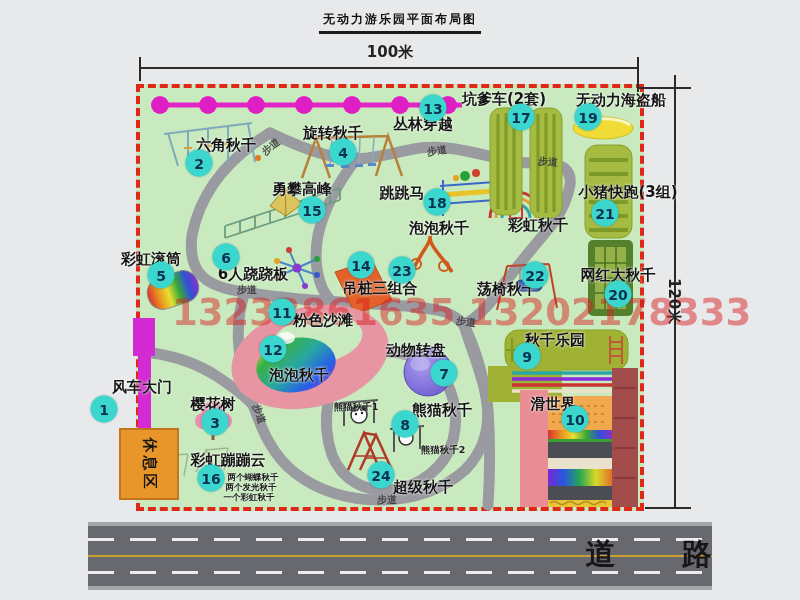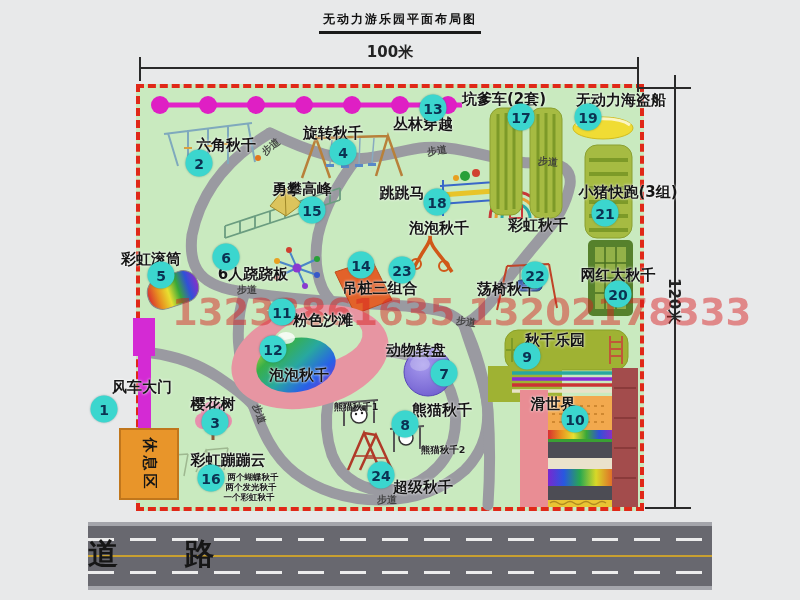--- a/index.html
+++ b/index.html
@@ -42,21 +42,21 @@
     color:rgba(216,32,32,.48);z-index:5;white-space:nowrap;}
   
   .road{position:absolute;left:88px;top:522px;width:624px;height:68px;box-sizing:border-box;
     background:var(--road-bg,#68686f);border-top:4px solid #a4a5ab;border-bottom:4px solid #a4a5ab;z-index:2;}
   .road .dash{position:absolute;left:0;right:0;height:3px;
     background:repeating-linear-gradient(90deg,#ececec 0 26px,transparent 26px 42px);}
   .road .dash.d1{top:12px;}
   .road .dash.d2{bottom:12px;}
   .road .yellow{position:absolute;left:0;right:0;top:29px;height:2px;background:var(--road-center-line,#c8a030);}
   .road .road-label{position:absolute;left:0;right:0;top:50%;transform:translateY(-54%);
-    text-align:left;font-size:30px;font-weight:bold;color:#161616;word-spacing:56px;}
+    text-align:right;font-size:30px;font-weight:bold;color:#161616;word-spacing:56px;}
 </style>
 </head>
 <body>
 
 <div class="stage">
 
   <div class="title-wrap">
     <span>无动力游乐园平面布局图</span>
   </div>
 

